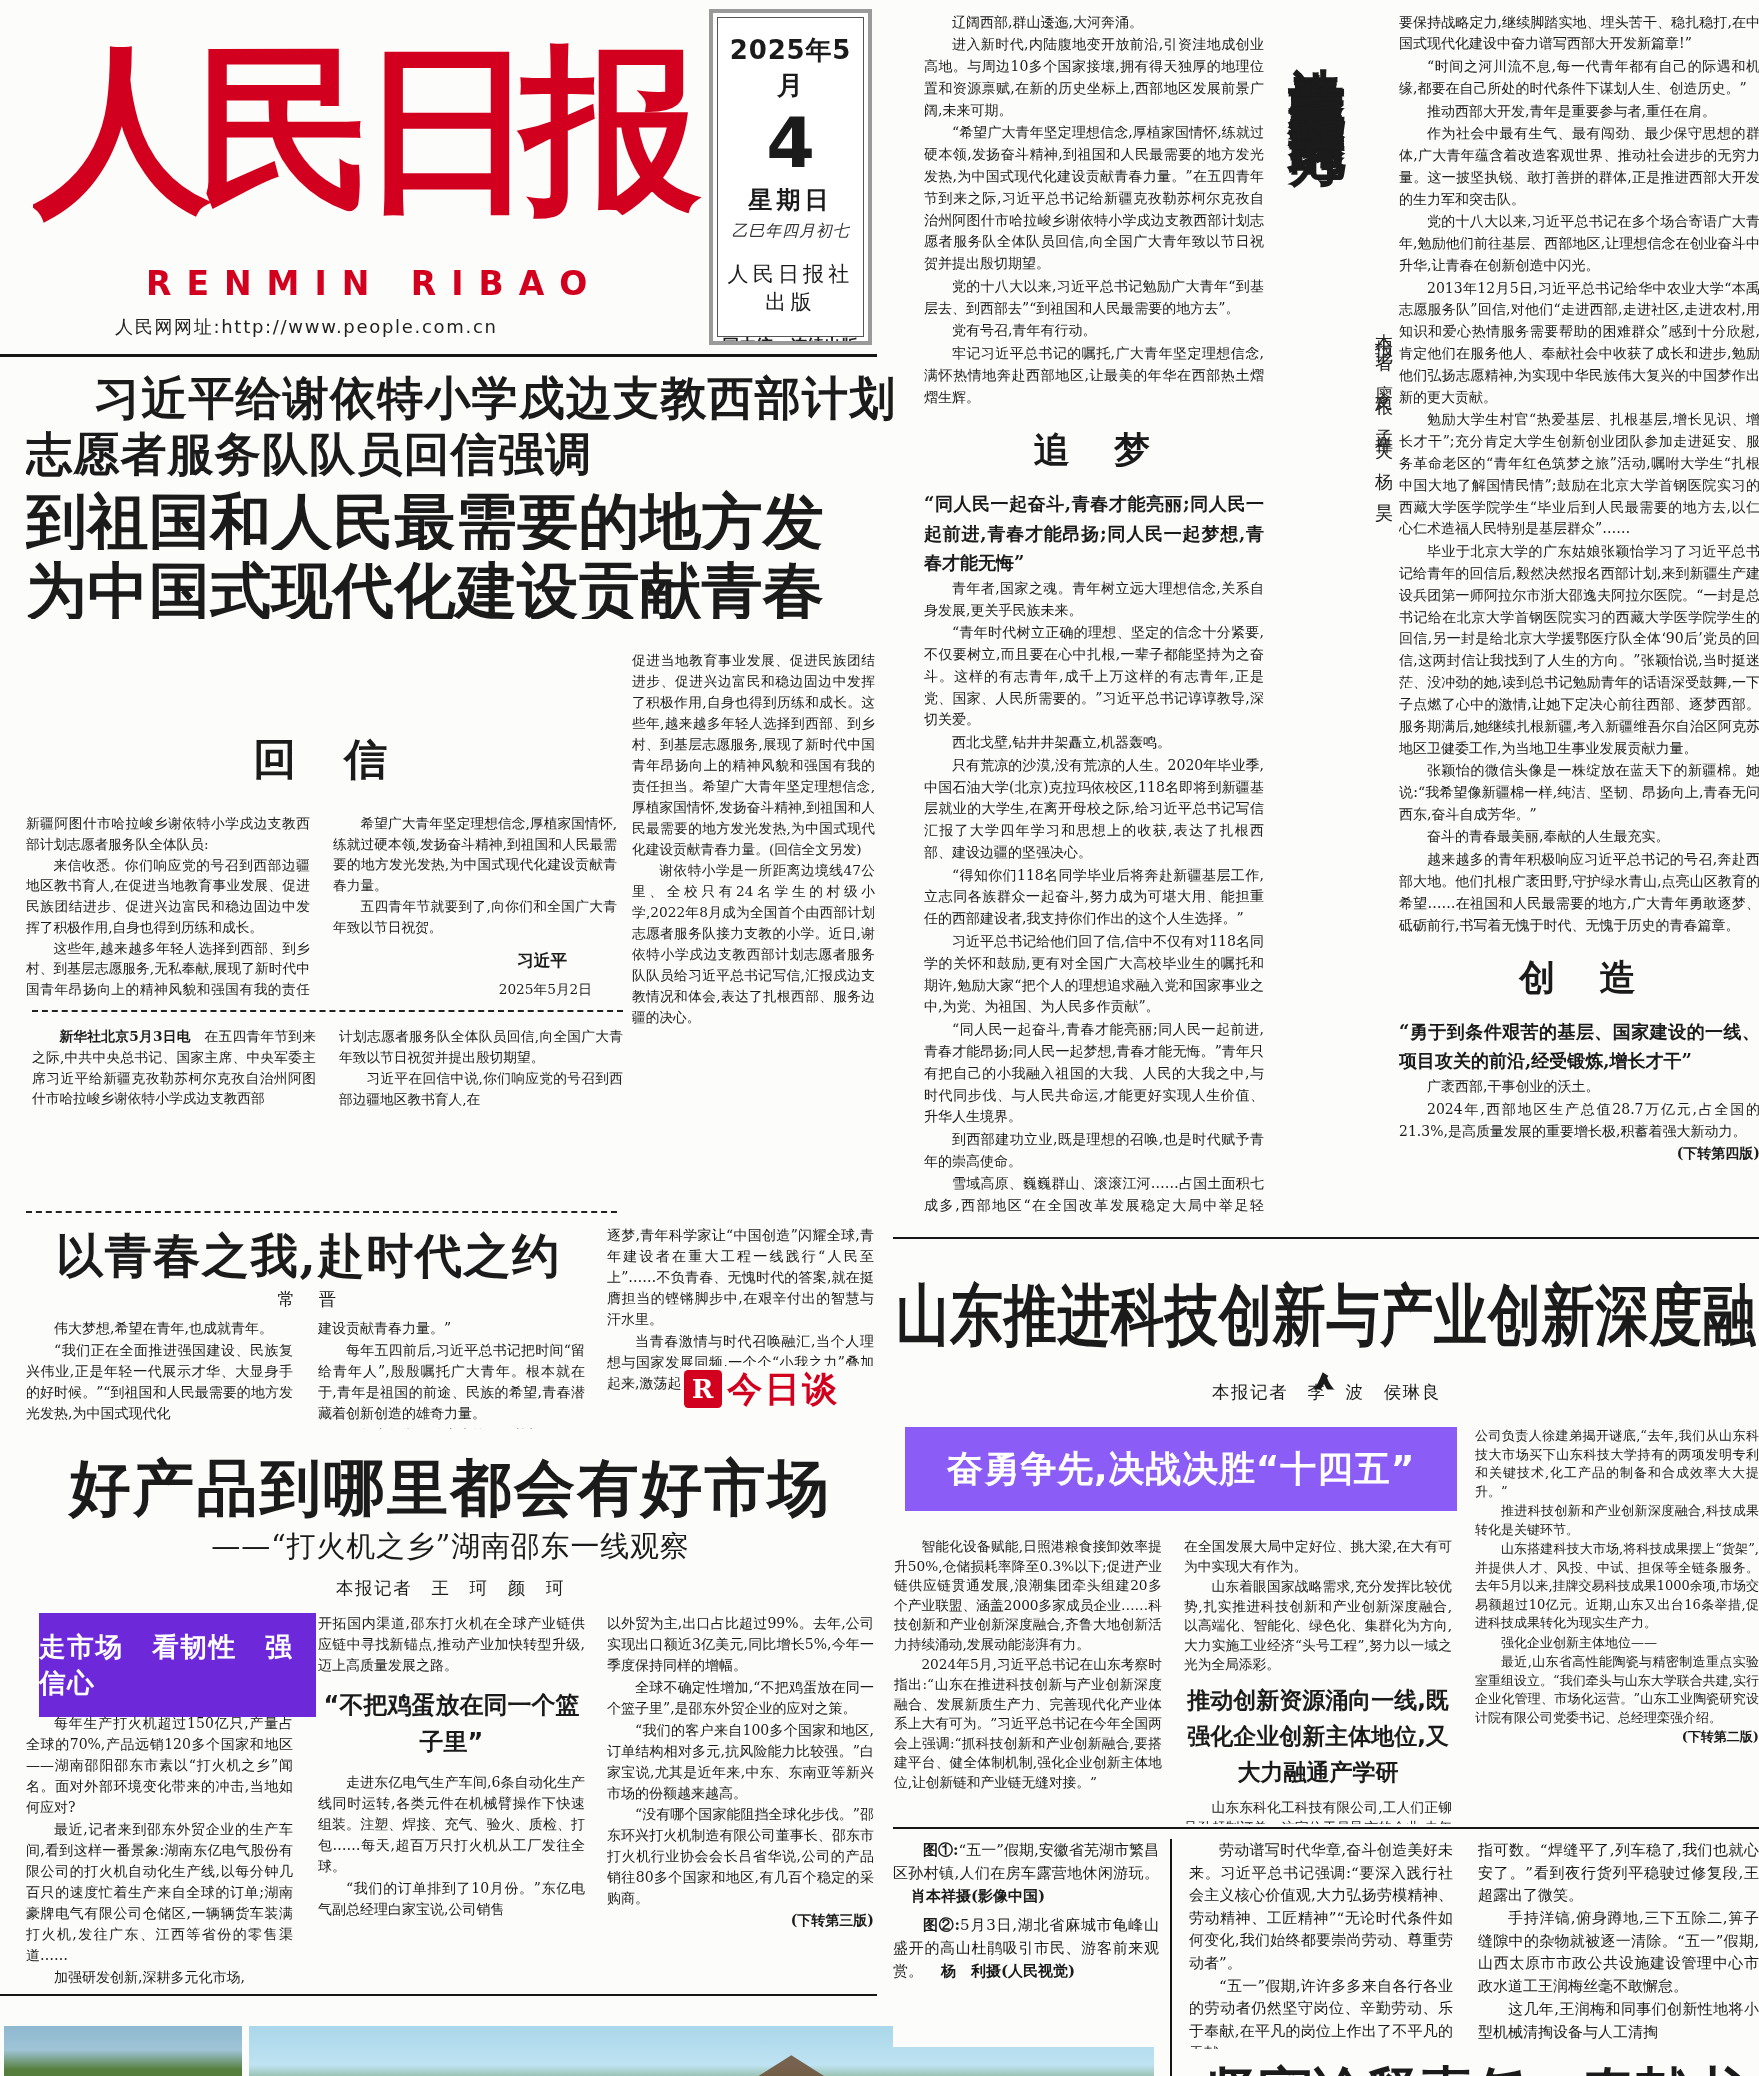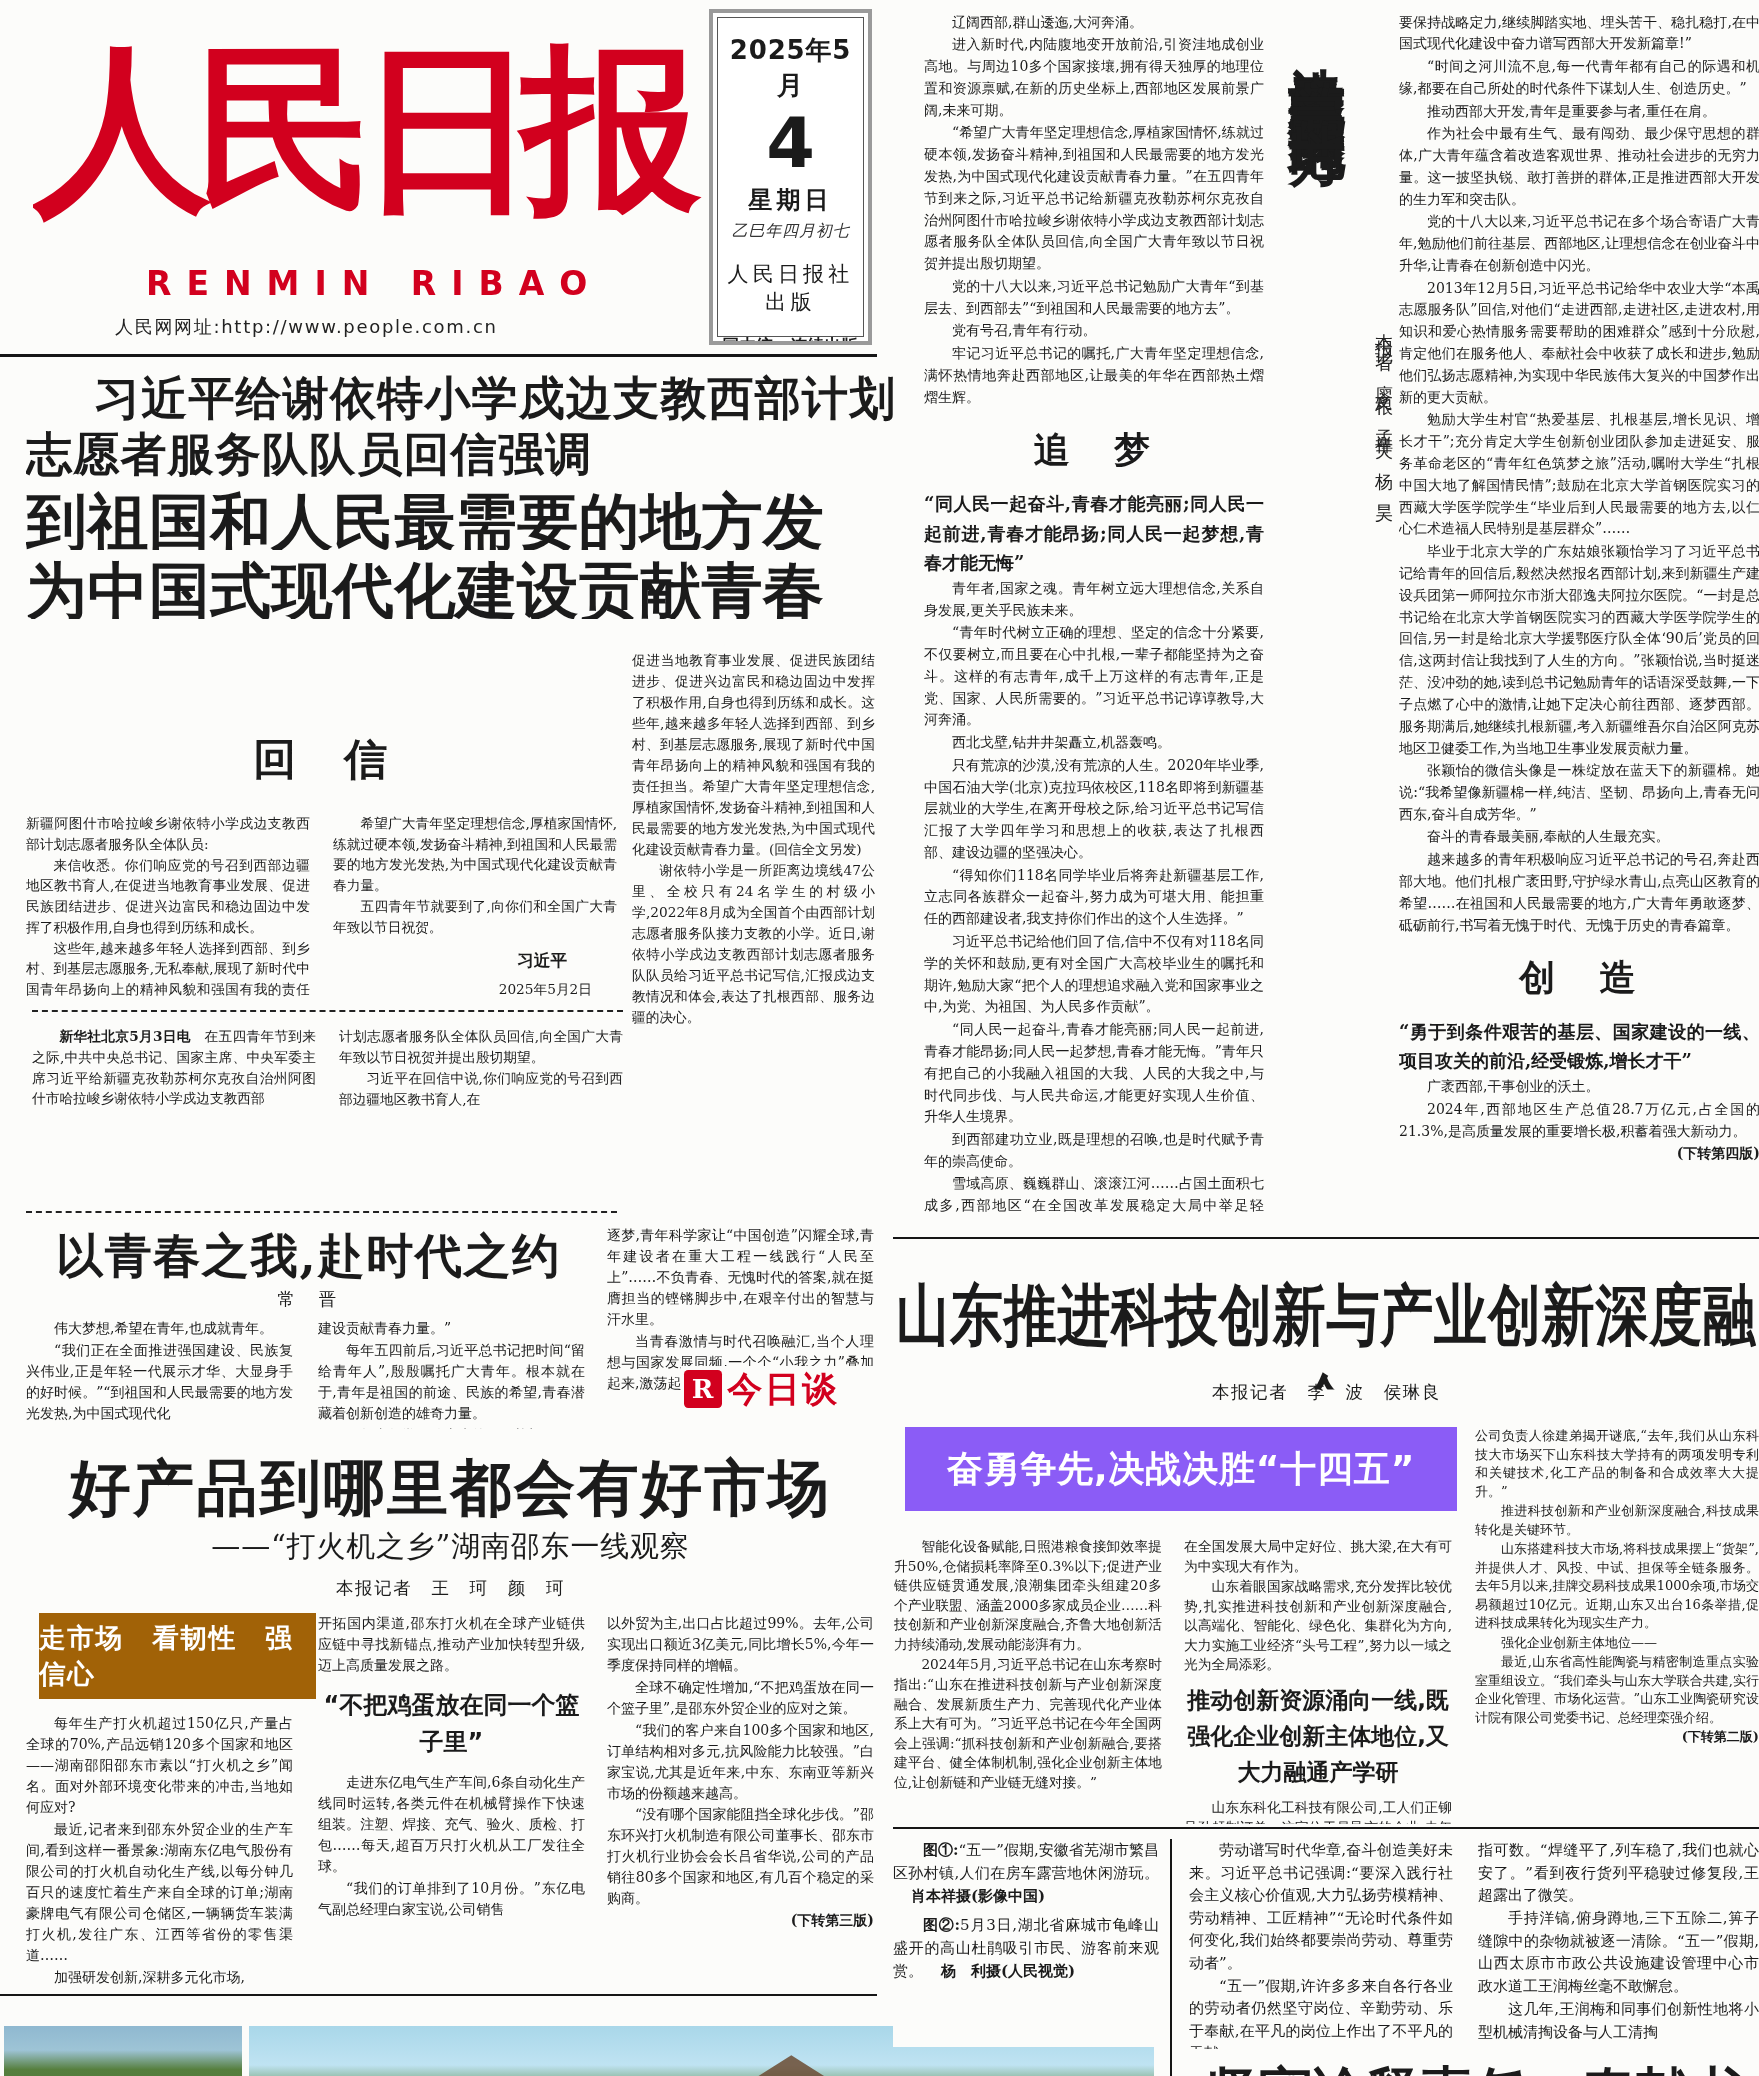--- a/index.html
+++ b/index.html
@@ -76,21 +76,21 @@
                 background:#fcfcfa; padding:2.5px; }
   #today-talk .rbox { width:38px; height:38px; background:#d2001e; color:#fff; display:flex; align-items:center;
                 justify-content:center; font-size:26px; font-weight:900; border-radius:4.2px; }
   #today-talk .tlabel { color:#d2001e; font-size:35px; font-weight:900; letter-spacing:2.5px;
                 font-family:"DejaVu Sans","Liberation Sans",sans-serif; }
 
   
   #lighter-title { left:26px; top:1448px; width:849px; height:71px; font-size:61px; font-weight:900; letter-spacing:2.5px; text-align:center; }
   #lighter-sub { left:26px; top:1527px; width:849px; height:38px; font-size:29px; text-align:center; letter-spacing:0.8px; }
   #lighter-byline { left:26px; top:1576px; width:849px; height:23px; font-size:17.4px; text-align:center; letter-spacing:1.7px; }
-  #lighter-badge { left:39px; top:1613px; width:277px; height:86px; background:#a16207; display:flex; align-items:center; justify-content:center; }
+  #lighter-badge { left:39px; top:1613px; width:277px; height:104px; background:#6d28d9; display:flex; align-items:center; justify-content:center; }
   #lighter-badge span { color:#fff; font-weight:900; font-size:26.6px; letter-spacing:1.7px;
                 font-family:"DejaVu Sans","Liberation Sans",sans-serif; }
   #lighter-col1 { left:26px;  top:1713px; width:267px; height:277px; font-size:14px; line-height:1.5; }
   #lighter-col2 { left:318px; top:1613px; width:267px; height:377px; font-size:14px; line-height:1.5; }
   #lighter-col3 { left:607px; top:1613px; width:267px; height:377px; font-size:14px; line-height:1.5; }
   .mini-head { text-align:center; font-family:"DejaVu Sans","Liberation Sans",sans-serif; font-weight:900;
                font-size:24px; line-height:1.55; margin:10.8px 0; }
 
   
   #photo-rule { left:0; top:1994px; width:877px; height:2.1px; }
@@ -168,21 +168,21 @@
         <p>进入新时代,内陆腹地变开放前沿,引资洼地成创业高地。与周边10多个国家接壤,拥有得天独厚的地理位置和资源禀赋,在新的历史坐标上,西部地区发展前景广阔,未来可期。</p>
         <p>“希望广大青年坚定理想信念,厚植家国情怀,练就过硬本领,发扬奋斗精神,到祖国和人民最需要的地方发光发热,为中国式现代化建设贡献青春力量。”在五四青年节到来之际,习近平总书记给新疆克孜勒苏柯尔克孜自治州阿图什市哈拉峻乡谢依特小学戍边支教西部计划志愿者服务队全体队员回信,向全国广大青年致以节日祝贺并提出殷切期望。</p>
         <p>党的十八大以来,习近平总书记勉励广大青年“到基层去、到西部去”“到祖国和人民最需要的地方去”。</p>
         <p>党有号召,青年有行动。</p>
         <p>牢记习近平总书记的嘱托,广大青年坚定理想信念,满怀热情地奔赴西部地区,让最美的年华在西部热土熠熠生辉。</p>
       </div>
     <div class="subhead-center">追　梦</div>
     <p class="bigquote ni">“同人民一起奋斗,青春才能亮丽;同人民一起前进,青春才能昂扬;同人民一起梦想,青春才能无悔”</p>
     <div>
         <p>青年者,国家之魂。青年树立远大理想信念,关系自身发展,更关乎民族未来。</p>
-        <p>“青年时代树立正确的理想、坚定的信念十分紧要,不仅要树立,而且要在心中扎根,一辈子都能坚持为之奋斗。这样的有志青年,成千上万这样的有志青年,正是党、国家、人民所需要的。”习近平总书记谆谆教导,大河奔涌。</p>
+        <p>“青年时代树立正确的理想、坚定的信念十分紧要,不仅要树立,而且要在心中扎根,一辈子都能坚持为之奋斗。这样的有志青年,成千上万这样的有志青年,正是党、国家、人民所需要的。”习近平总书记谆谆教导,深切关爱。</p>
         <p>西北戈壁,钻井井架矗立,机器轰鸣。</p>
         <p>只有荒凉的沙漠,没有荒凉的人生。2020年毕业季,中国石油大学(北京)克拉玛依校区,118名即将到新疆基层就业的大学生,在离开母校之际,给习近平总书记写信汇报了大学四年学习和思想上的收获,表达了扎根西部、建设边疆的坚强决心。</p>
         <p>“得知你们118名同学毕业后将奔赴新疆基层工作,立志同各族群众一起奋斗,努力成为可堪大用、能担重任的西部建设者,我支持你们作出的这个人生选择。”</p>
         <p>习近平总书记给他们回了信,信中不仅有对118名同学的关怀和鼓励,更有对全国广大高校毕业生的嘱托和期许,勉励大家“把个人的理想追求融入党和国家事业之中,为党、为祖国、为人民多作贡献”。</p>
         <p>“同人民一起奋斗,青春才能亮丽;同人民一起前进,青春才能昂扬;同人民一起梦想,青春才能无悔。”青年只有把自己的小我融入祖国的大我、人民的大我之中,与时代同步伐、与人民共命运,才能更好实现人生价值、升华人生境界。</p>
         <p>到西部建功立业,既是理想的召唤,也是时代赋予青年的崇高使命。</p>
         <p>雪域高原、巍巍群山、滚滚江河……占国土面积七成多,西部地区“在全国改革发展稳定大局中举足轻重”。</p>
       </div>
   </div>
 

